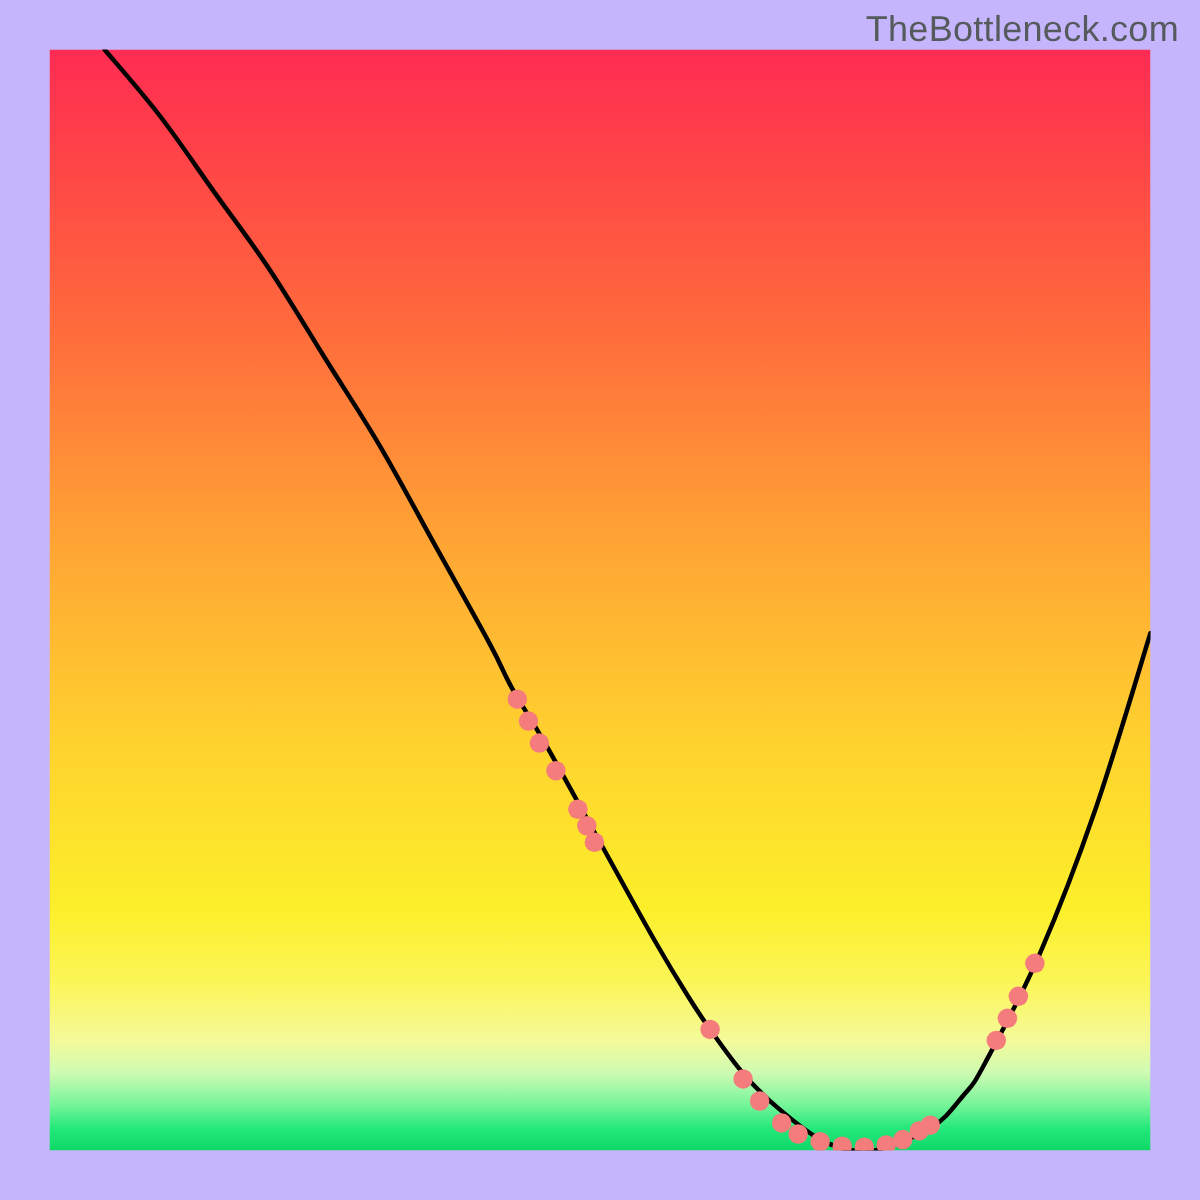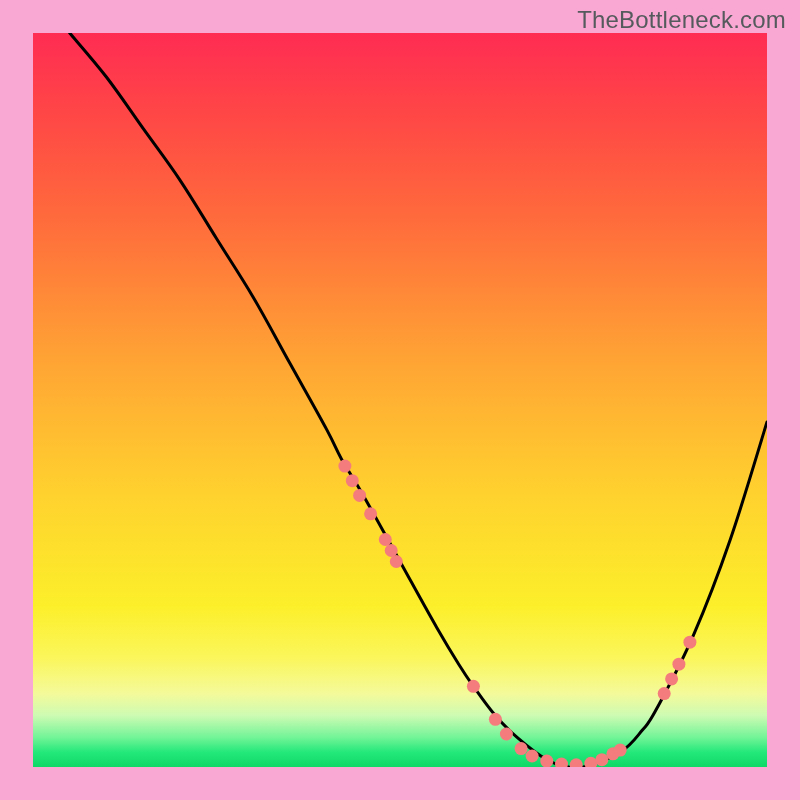--- a/index.html
+++ b/index.html
@@ -10,21 +10,21 @@
     height: 800px;
     overflow: hidden;
     font-family: Arial, Helvetica, sans-serif;
   }
   .frame {
     position: absolute;
     top: 0;
     left: 0;
     width: 800px;
     height: 800px;
-    background: #f9a8d4;
+    background: #c4b5fd;
   }
   .watermark {
     position: absolute;
     top: 6px;
     right: 14px;
     color: #555a5c;
     font-size: 24px;
     font-weight: 500;
     letter-spacing: 0.2px;
     pointer-events: none;

